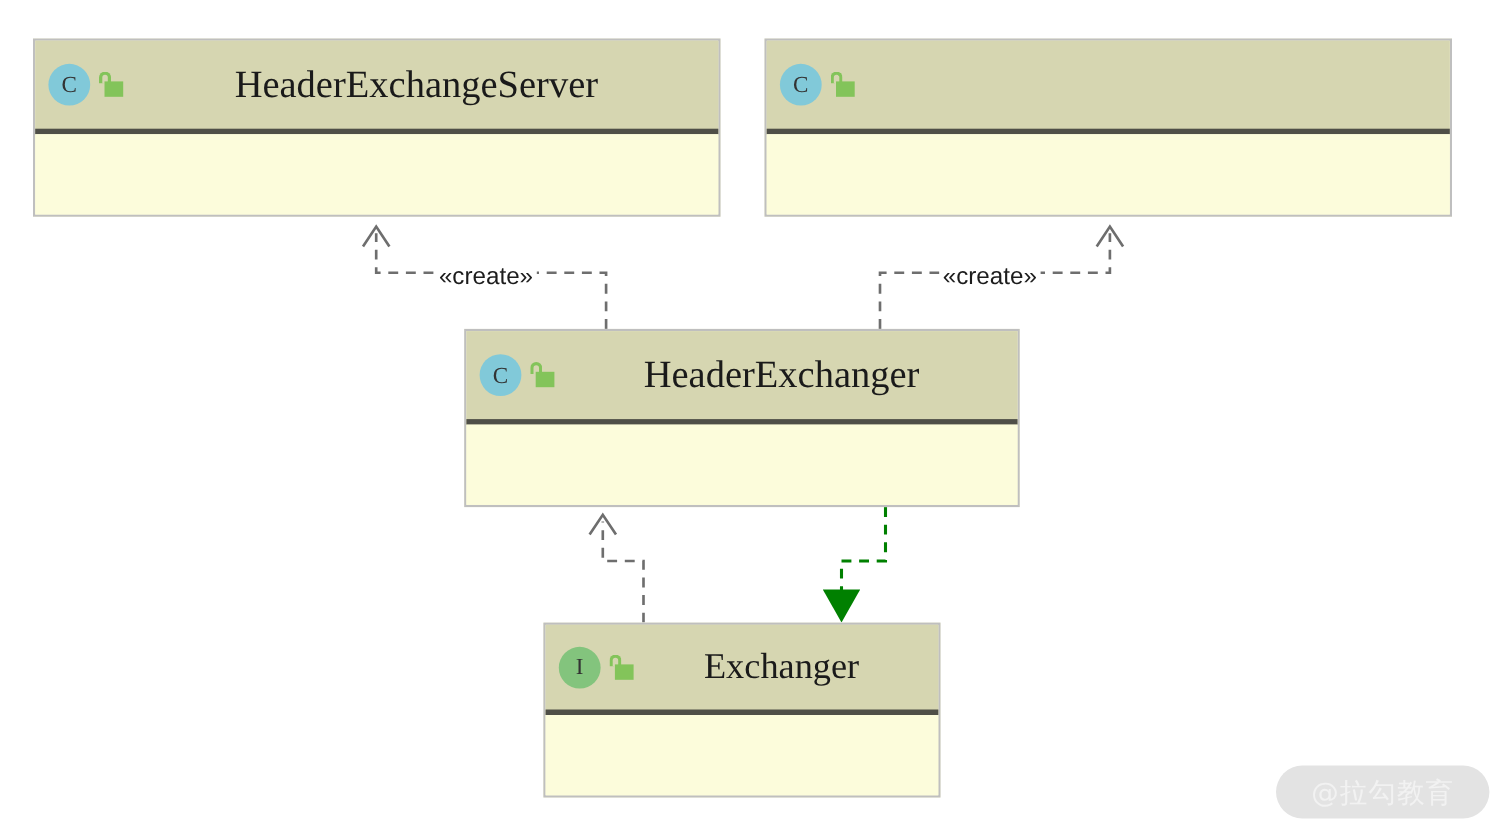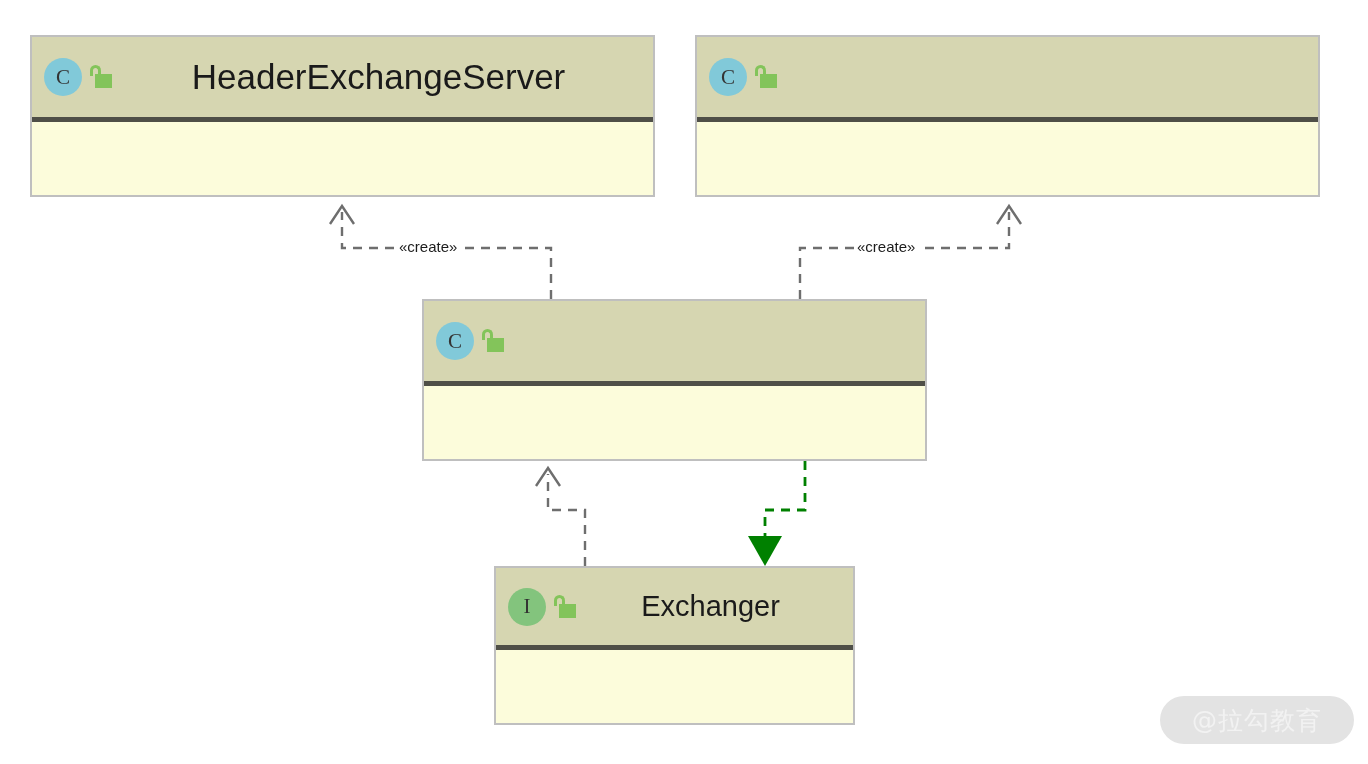--- a/index.html
+++ b/index.html
@@ -83,42 +83,42 @@
     left: 7px;
     top: 12px;
     width: 17px;
     height: 14px;
     background: #83C45A;
   }
 
   .uml-title {
     flex: 1 1 auto;
     text-align: center;
-    font-family: Liberation Sans, sans-serif;
+    font-family: Liberation Serif, serif;
     font-size: 35px;
     color: #1a1a1a;
     letter-spacing: 0px;
     white-space: nowrap;
     padding-right: 10px;
   }
-  .uml-title.small { font-size: 29px; }
+  .uml-title.small { font-size: 33px; }
 
   
   .conn-svg {
     position: absolute;
     left: 0;
     top: 0;
     width: 1368px;
     height: 764px;
     pointer-events: none;
   }
   .create-label {
     position: absolute;
     font-family: "Liberation Sans", sans-serif;
-    font-size: 15px;
+    font-size: 22px;
     color: #1c1c1c;
     background: #ffffff;
     padding: 0 3px;
     white-space: nowrap;
   }
 
   
   .watermark {
     position: absolute;
     display: flex;
@@ -184,20 +184,21 @@
     <div class="uml-body"></div>
   </div>
 
   <div class="uml-box" style="left:422px; top:299px; width:505px; height:162px;">
     <div class="uml-header" style="height:85px;">
       <span class="stereo class-mark">C</span>
       <span class="lock">
         <span class="shackle"></span>
           <span class="lockbody"></span>
       </span>
+      <span class="uml-title">HeaderExchanger</span>
     </div>
     <div class="uml-body"></div>
   </div>
 
   <div class="uml-box" style="left:494px; top:566px; width:361px; height:159px;">
     <div class="uml-header" style="height:82px;">
       <span class="stereo iface-mark">I</span>
       <span class="lock">
         <span class="shackle"></span>
           <span class="lockbody"></span>

